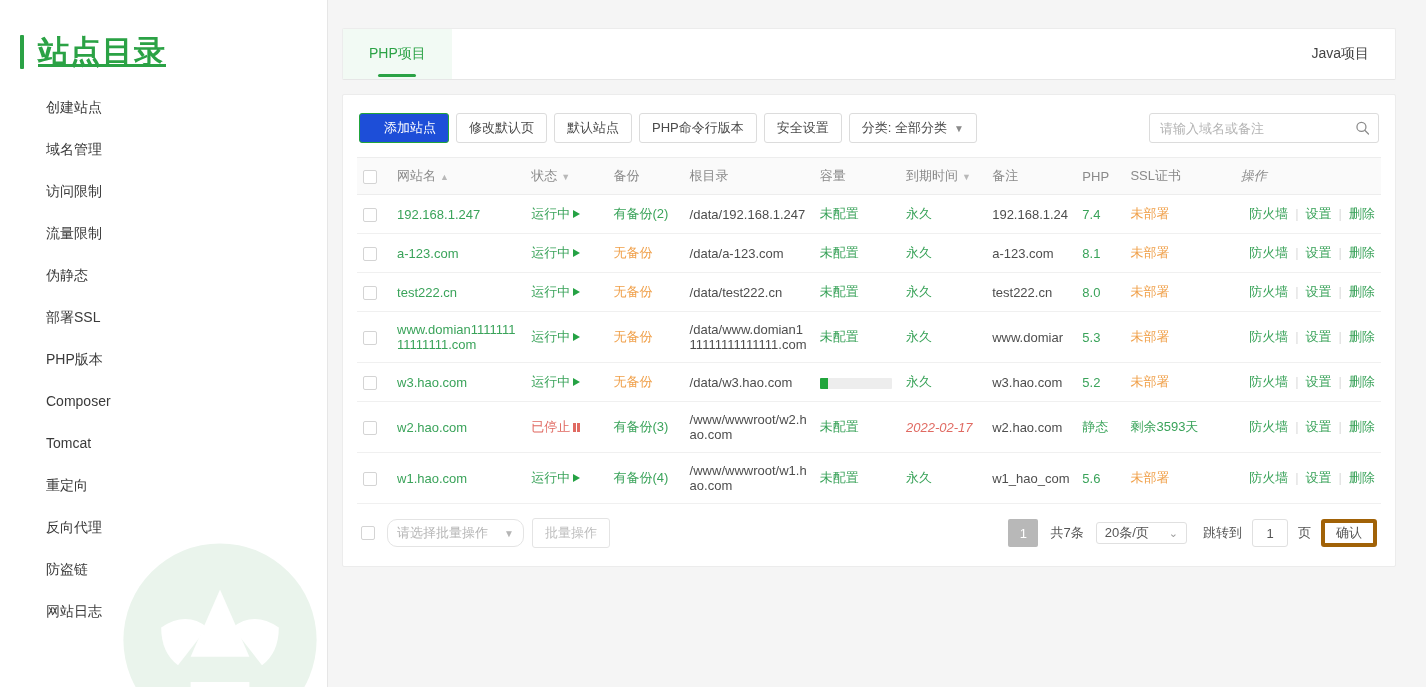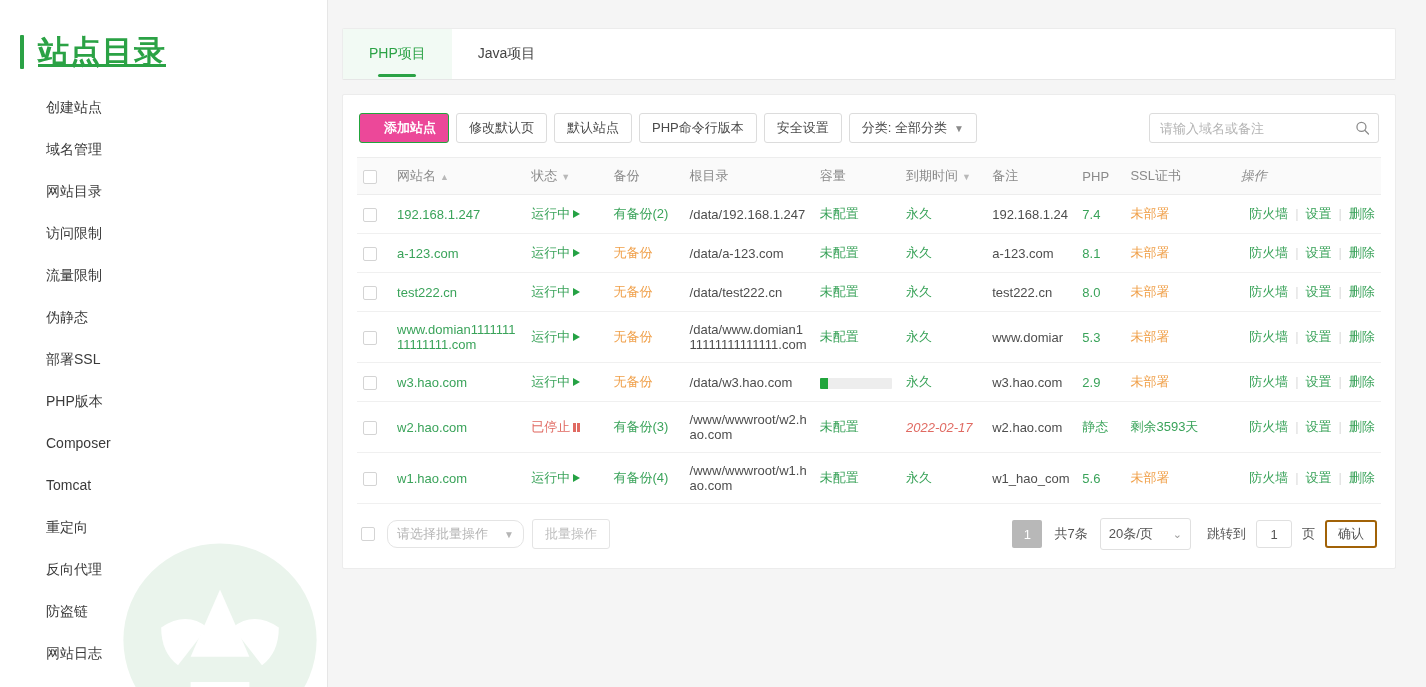--- a/index.html
+++ b/index.html
@@ -54,20 +54,21 @@
     overflow: hidden;
   }
 
   .tabs-card {
     background: #ffffff;
     border: 1px solid #ececec;
     border-bottom: 1px solid #e6e6e6;
     height: 52px;
     display: flex; align-items: stretch;
     border-radius: 2px;
+    justify-content: space-between;
   }
   .tab {
     position: relative;
     display: flex; align-items: center; justify-content: center;
     padding: 0 26px;
     font-size: 14px; color: #444;
     cursor: pointer;
     min-width: 96px;
   }
   .tab.active { background: #f2faf4; color: #2ba245; }
@@ -87,21 +88,21 @@
   .toolbar { display: flex; align-items: center; padding: 0 2px 0 2px; }
   .btn {
     height: 30px; padding: 0 12px;
     display: inline-flex; align-items: center; justify-content: center;
     border: 1px solid #dcdcdc; background: #fff; color: #4a4a4a;
     font-size: 13px; border-radius: 3px; margin-right: 7px;
     cursor: pointer; white-space: nowrap;
     font-family: inherit;
   }
   .btn.primary {
-    background: #ec4899; border-color: #21a53c; color: #ffffff; font-weight: bold; padding-left: 24px;
+    background: #1d4ed8; border-color: #21a53c; color: #ffffff; font-weight: normal; padding-left: 24px;
   }
   .btn .caret { margin-left: 7px; font-size: 10px; color: #8a8a8a; }
 
   .spacer { flex: 1 1 auto; }
 
   .search-box {
     position: relative; width: 230px; height: 30px;
     border: 1px solid #dcdcdc; border-radius: 3px; background: #fff;
     display: flex; align-items: center;
   }
@@ -188,34 +189,34 @@
   .btn.ghost { color: #bdbdbd; border-color: #e4e4e4; }
 
   .pager { display: flex; align-items: center; margin-left: auto; font-size: 13px; color: #666; }
   .pg-num {
     min-width: 30px; height: 28px; background: #b8b8b8; color: #fff;
     display: inline-flex; align-items: center; justify-content: center;
     border-radius: 2px; font-size: 13px; cursor: pointer;
   }
   .pg-total { margin: 0 12px 0 12px; color: #555; }
   .pg-select {
-    height: 32px; border: 1px solid #e0e0e0; border-radius: 3px; background: #fff;
+    height: 22px; border: 1px solid #e0e0e0; border-radius: 3px; background: #fff;
     display: inline-flex; align-items: center; padding: 0 8px; font-size: 13px; color: #555;
     cursor: pointer; gap: 20px;
   }
   .pg-select .chev { font-size: 11px; color: #9a9a9a; }
   .pg-jump { margin: 0 10px 0 16px; color: #555; }
   .pg-input {
     width: 36px; height: 28px; border: 1px solid #e0e0e0; border-radius: 3px;
     text-align: center; font-size: 13px; color: #555; background: #fff;
     display: inline-flex; align-items: center; justify-content: center;
   }
   .pg-unit { margin: 0 10px; color: #555; }
   .pg-confirm {
-    height: 28px; padding: 0 11px; border: 2px solid #a16207; border-radius: 3px;
+    height: 28px; padding: 0 11px; border: 4px solid #a16207; border-radius: 3px;
     background: #fff; color: #555; font-size: 13px;
     display: inline-flex; align-items: center; cursor: pointer;
   }
 </style>
 </head>
 <body>
 
 <div id="app">
 
   <aside class="sidebar">
@@ -228,21 +229,20 @@
     </svg>
 
     <div class="page-title-wrap">
       <span class="title-bar"></span>
       <h1 class="page-title">站点目录</h1>
     </div>
 
     <nav class="nav-list">
       <div class="nav-item"><span>创建站点</span></div>
       <div class="nav-item"><span>域名管理</span></div>
-      <div class="nav-item"><span>网站目录</span></div>
       <div class="nav-item"><span>访问限制</span></div>
       <div class="nav-item"><span>流量限制</span></div>
       <div class="nav-item"><span>伪静态</span></div>
       <div class="nav-item"><span>部署SSL</span></div>
       <div class="nav-item"><span>PHP版本</span></div>
       <div class="nav-item"><span>Composer</span></div>
       <div class="nav-item"><span>Tomcat</span></div>
       <div class="nav-item"><span>重定向</span></div>
       <div class="nav-item"><span>反向代理</span></div>
       <div class="nav-item"><span>防盗链</span></div>
@@ -369,21 +369,21 @@
             </tr>
             <tr>
               <td><span class="cb"></span></td>
               <td><span class="link-green">w3.hao.com</span></td>
               <td><span class="status txt-green">运行中<span class="tri-play"></span></span></td>
               <td><span class="txt-orange">无备份</span></td>
               <td><span class="txt-gray">/data/w3.hao.com</span></td>
               <td><span class="progress"><span style="width:11%"></span></span></td>
               <td><span class="txt-green">永久</span></td>
               <td><span class="txt-gray">w3.hao.com</span></td>
-              <td><span class="txt-green">2.9</span></td>
+              <td><span class="txt-green">5.2</span></td>
               <td><span class="txt-orange">未部署</span></td>
               <td class="ops"><span class="link-green">防火墙</span><span class="sep">|</span><span class="link-green">设置</span><span class="sep">|</span><span class="link-green">删除</span></td>
             </tr>
             <tr>
               <td><span class="cb"></span></td>
               <td><span class="link-green">w2.hao.com</span></td>
               <td><span class="status txt-red">已停止<span class="pause-ico">
                     <i></i>
                     <i></i>
                   </span></span></td>

